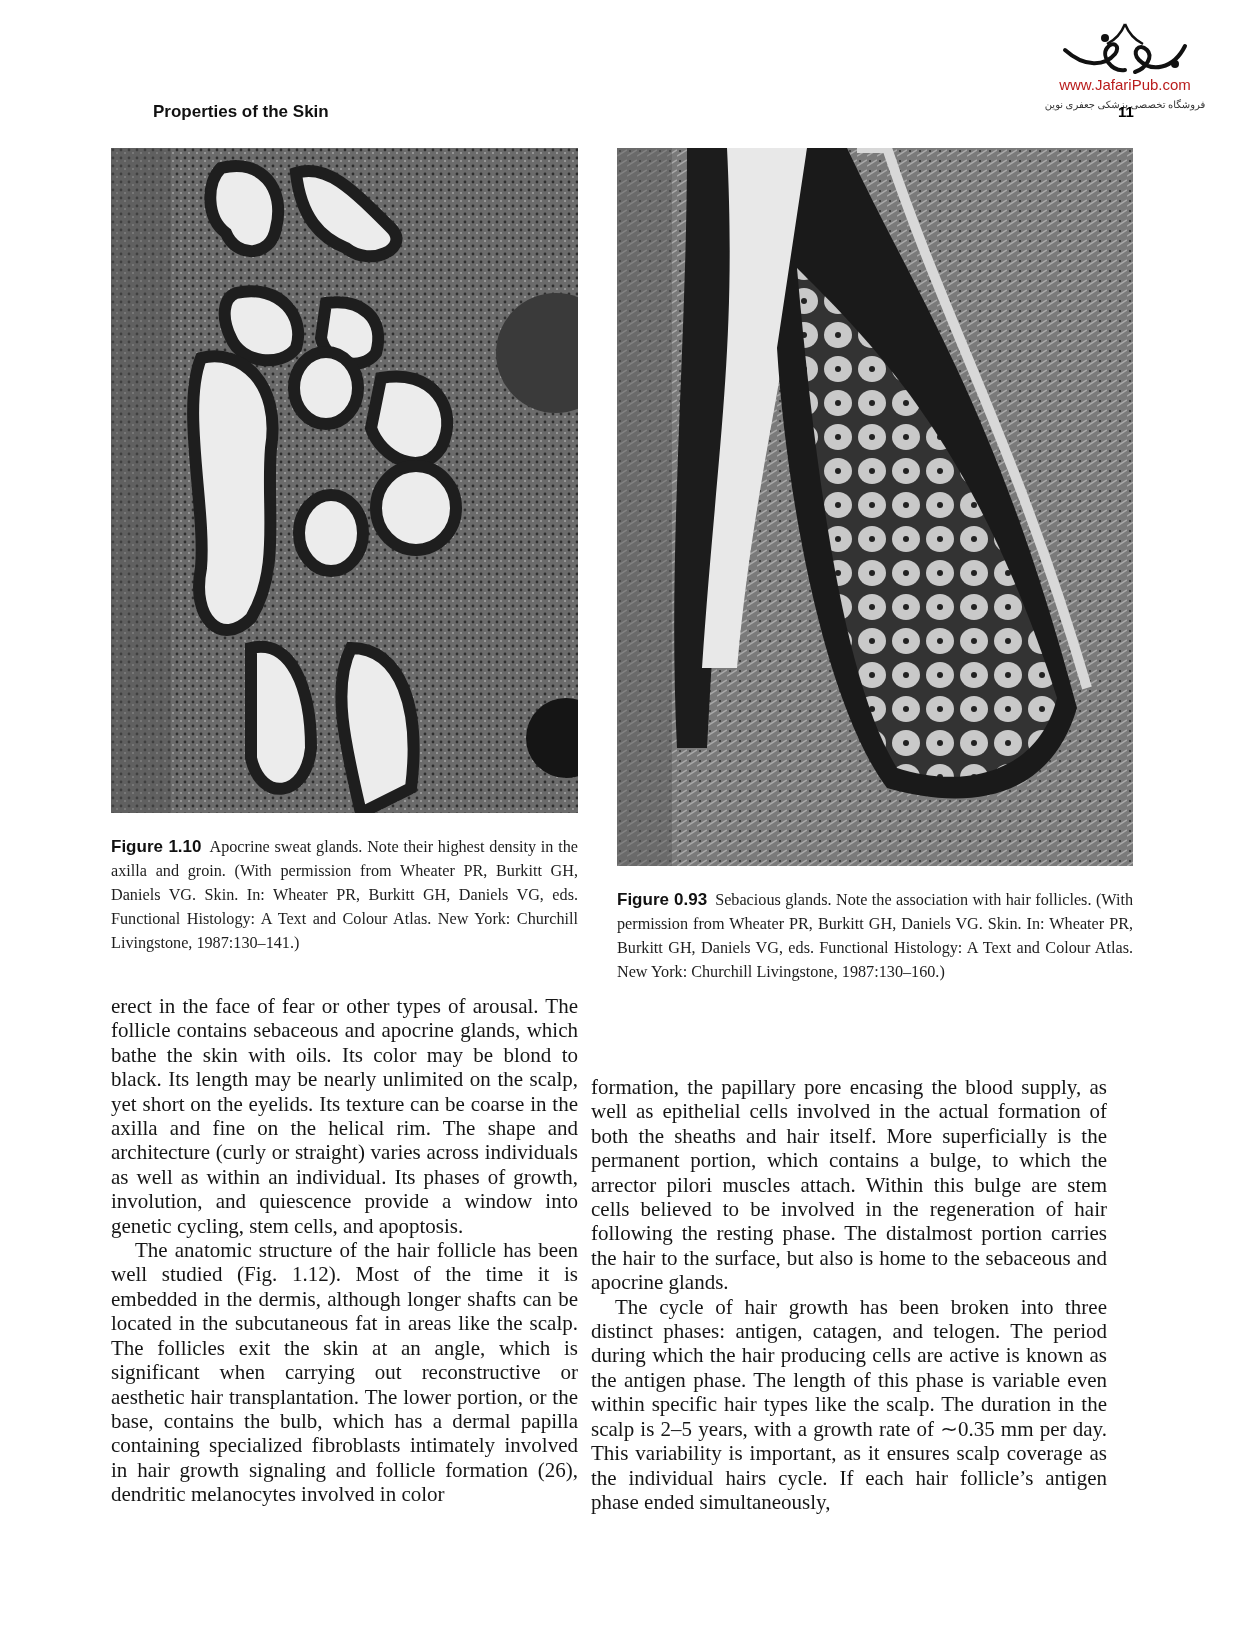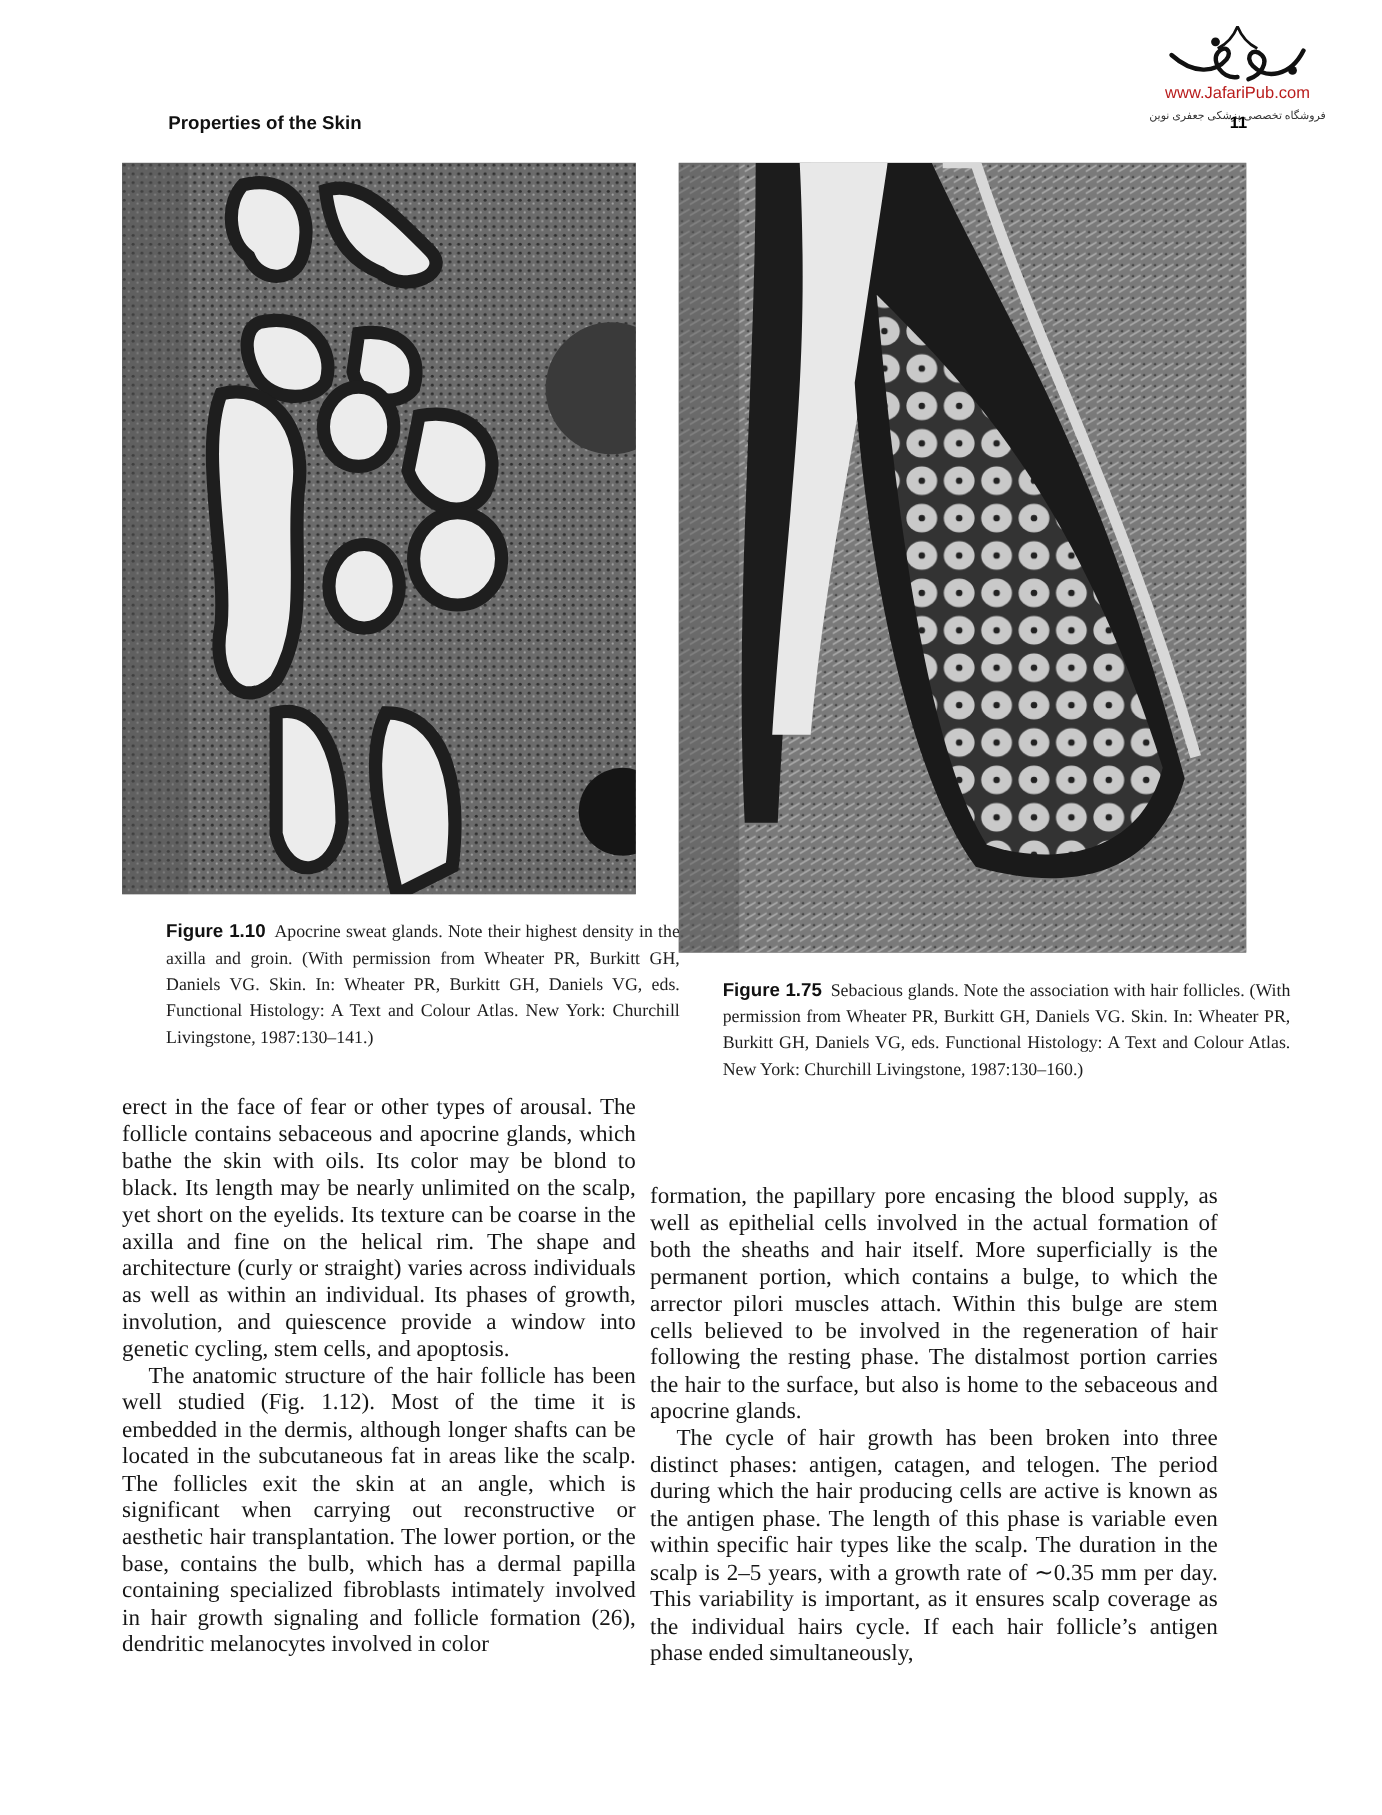--- a/index.html
+++ b/index.html
@@ -9,21 +9,21 @@
   .logo svg { display: block; margin: 0 auto; }
   .logo-url { font-family: "Liberation Sans", sans-serif; font-size: 15px; color: #b91c1c; margin-top: -6px; }
   .page-num { position: absolute; left: 1118px; top: 103px; font-family: "Liberation Sans", sans-serif; font-weight: bold; font-size: 15px; color: #000000; }
   .logo-fa { font-family: Liberation Serif, serif; font-size: 10px; color: #333; margin-top: 6px; direction: rtl; }
 
   .figure { position: absolute; background: #555; overflow: hidden; }
   #fig10 { left: 111px; top: 148px; width: 467px; height: 665px; }
   #fig11 { left: 617px; top: 148px; width: 516px; height: 718px; }
   .figure svg { width: 100%; height: 100%; display: block; }
 
-  .caption { position: absolute; font-family: "Liberation Serif", serif; font-size: 16.2px; line-height: 24px; text-align: justify; color: #1d1d1d; margin-left: 40px; }
+  .caption { position: absolute; font-family: "Liberation Serif", serif; font-size: 16.2px; line-height: 24px; text-align: justify; color: #1d1d1d; }
   .caption .fig-label { font-family: "Liberation Sans", sans-serif; font-weight: bold; font-size: 17px; margin-right: 8px; color: #111; }
   #cap10 { left: 111px; top: 835px; width: 467px; }
   #cap11 { left: 617px; top: 888px; width: 516px; }
 
   .body-col { position: absolute; font-family: "Liberation Serif", serif; font-size: 21px; line-height: 24.4px; text-align: justify; color: #161616; }
   .body-col p { margin: 0; }
   .body-col p.indent { text-indent: 24px; }
   #col-left { left: 111px; top: 994px; width: 467px; }
   #col-right { left: 591px; top: 1030px; width: 516px; margin-top: 45px; }
 </style>
@@ -96,21 +96,21 @@
     <path d="M70 0 L120 0 C120 200 100 400 90 600 L60 600 C50 400 70 200 70 0Z" fill="#1c1c1c"></path>
     <path d="M110 0 L190 0 C180 200 140 300 120 520 L85 520 C100 300 120 200 110 0Z" fill="#e8e8e8"></path>
     <path d="M190 0 L230 0 C300 150 380 260 460 560 C430 660 340 660 270 640 C210 560 170 360 160 200Z" fill="#1a1a1a"></path>
     <path d="M180 120 C260 200 360 300 440 550 C420 630 340 640 280 620 C230 540 200 350 180 120Z" fill="url(#cells)"></path>
     <path d="M240 0 L270 0 C330 180 400 300 470 540" stroke="#d8d8d8" stroke-width="10" fill="none"></path>
     <rect x="0" y="0" width="55" height="718" fill="#5a5a5a" opacity="0.5"></rect>
   </svg>
 </div>
 
 <div class="caption" id="cap11">
-  <span class="fig-label">Figure 1.75</span><span>Sebacious glands. Note the association with hair follicles. (With permission from Wheater PR, Burkitt GH, Daniels VG. Skin. In: Wheater PR, Burkitt GH, Daniels VG, eds. Functional Histology: A Text and Colour Atlas. New York: Churchill Livingstone, 1987:130–160.)</span>
+  <span class="fig-label">Figure 0.93</span><span>Sebacious glands. Note the association with hair follicles. (With permission from Wheater PR, Burkitt GH, Daniels VG. Skin. In: Wheater PR, Burkitt GH, Daniels VG, eds. Functional Histology: A Text and Colour Atlas. New York: Churchill Livingstone, 1987:130–160.)</span>
 </div>
 
 <div class="body-col" id="col-left">
   <p>erect in the face of fear or other types of arousal. The follicle contains sebaceous and apocrine glands, which bathe the skin with oils. Its color may be blond to black. Its length may be nearly unlimited on the scalp, yet short on the eyelids. Its texture can be coarse in the axilla and fine on the helical rim. The shape and architecture (curly or straight) varies across individuals as well as within an individual. Its phases of growth, involution, and quiescence provide a window into genetic cycling, stem cells, and apoptosis.</p>
   <p class="indent">The anatomic structure of the hair follicle has been well studied (Fig. 1.12). Most of the time it is embedded in the dermis, although longer shafts can be located in the subcutaneous fat in areas like the scalp. The follicles exit the skin at an angle, which is significant when carrying out reconstructive or aesthetic hair transplantation. The lower portion, or the base, contains the bulb, which has a dermal papilla containing specialized fibroblasts intimately involved in hair growth signaling and follicle formation (26), dendritic melanocytes involved in color</p>
 </div>
 
 <div class="body-col" id="col-right">
   <p>formation, the papillary pore encasing the blood supply, as well as epithelial cells involved in the actual formation of both the sheaths and hair itself. More superficially is the permanent portion, which contains a bulge, to which the arrector pilori muscles attach. Within this bulge are stem cells believed to be involved in the regeneration of hair following the resting phase. The distalmost portion carries the hair to the surface, but also is home to the sebaceous and apocrine glands.</p>
   <p class="indent">The cycle of hair growth has been broken into three distinct phases: antigen, catagen, and telogen. The period during which the hair producing cells are active is known as the antigen phase. The length of this phase is variable even within specific hair types like the scalp. The duration in the scalp is 2–5 years, with a growth rate of ∼0.35 mm per day. This variability is important, as it ensures scalp coverage as the individual hairs cycle. If each hair follicle’s antigen phase ended simultaneously,</p>

